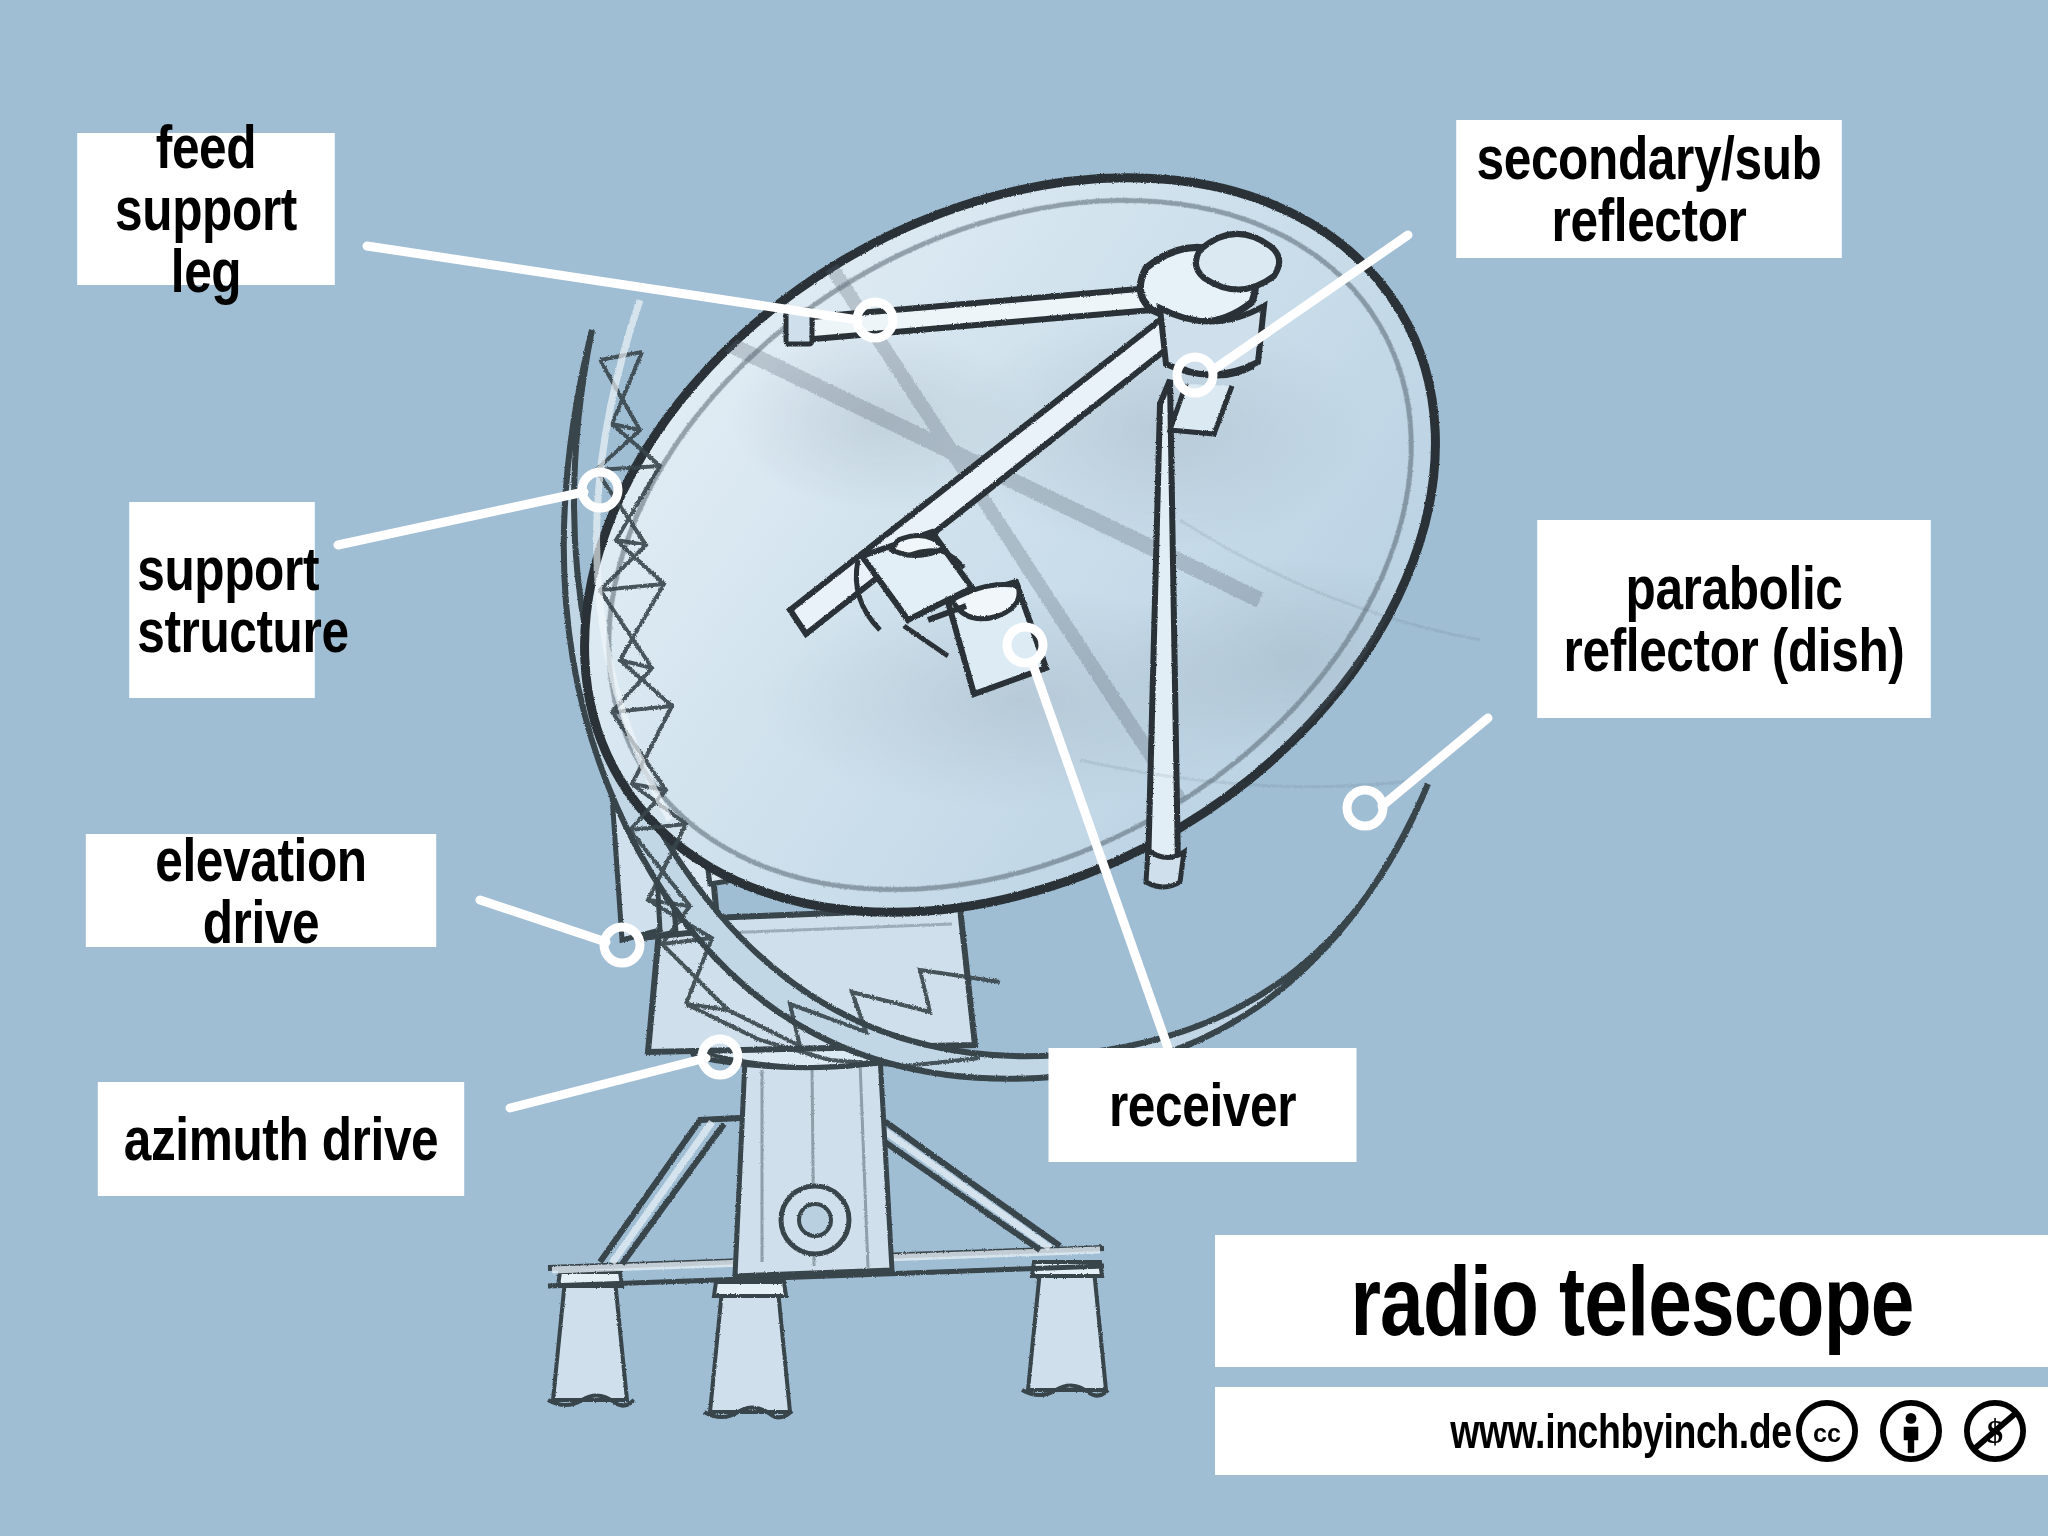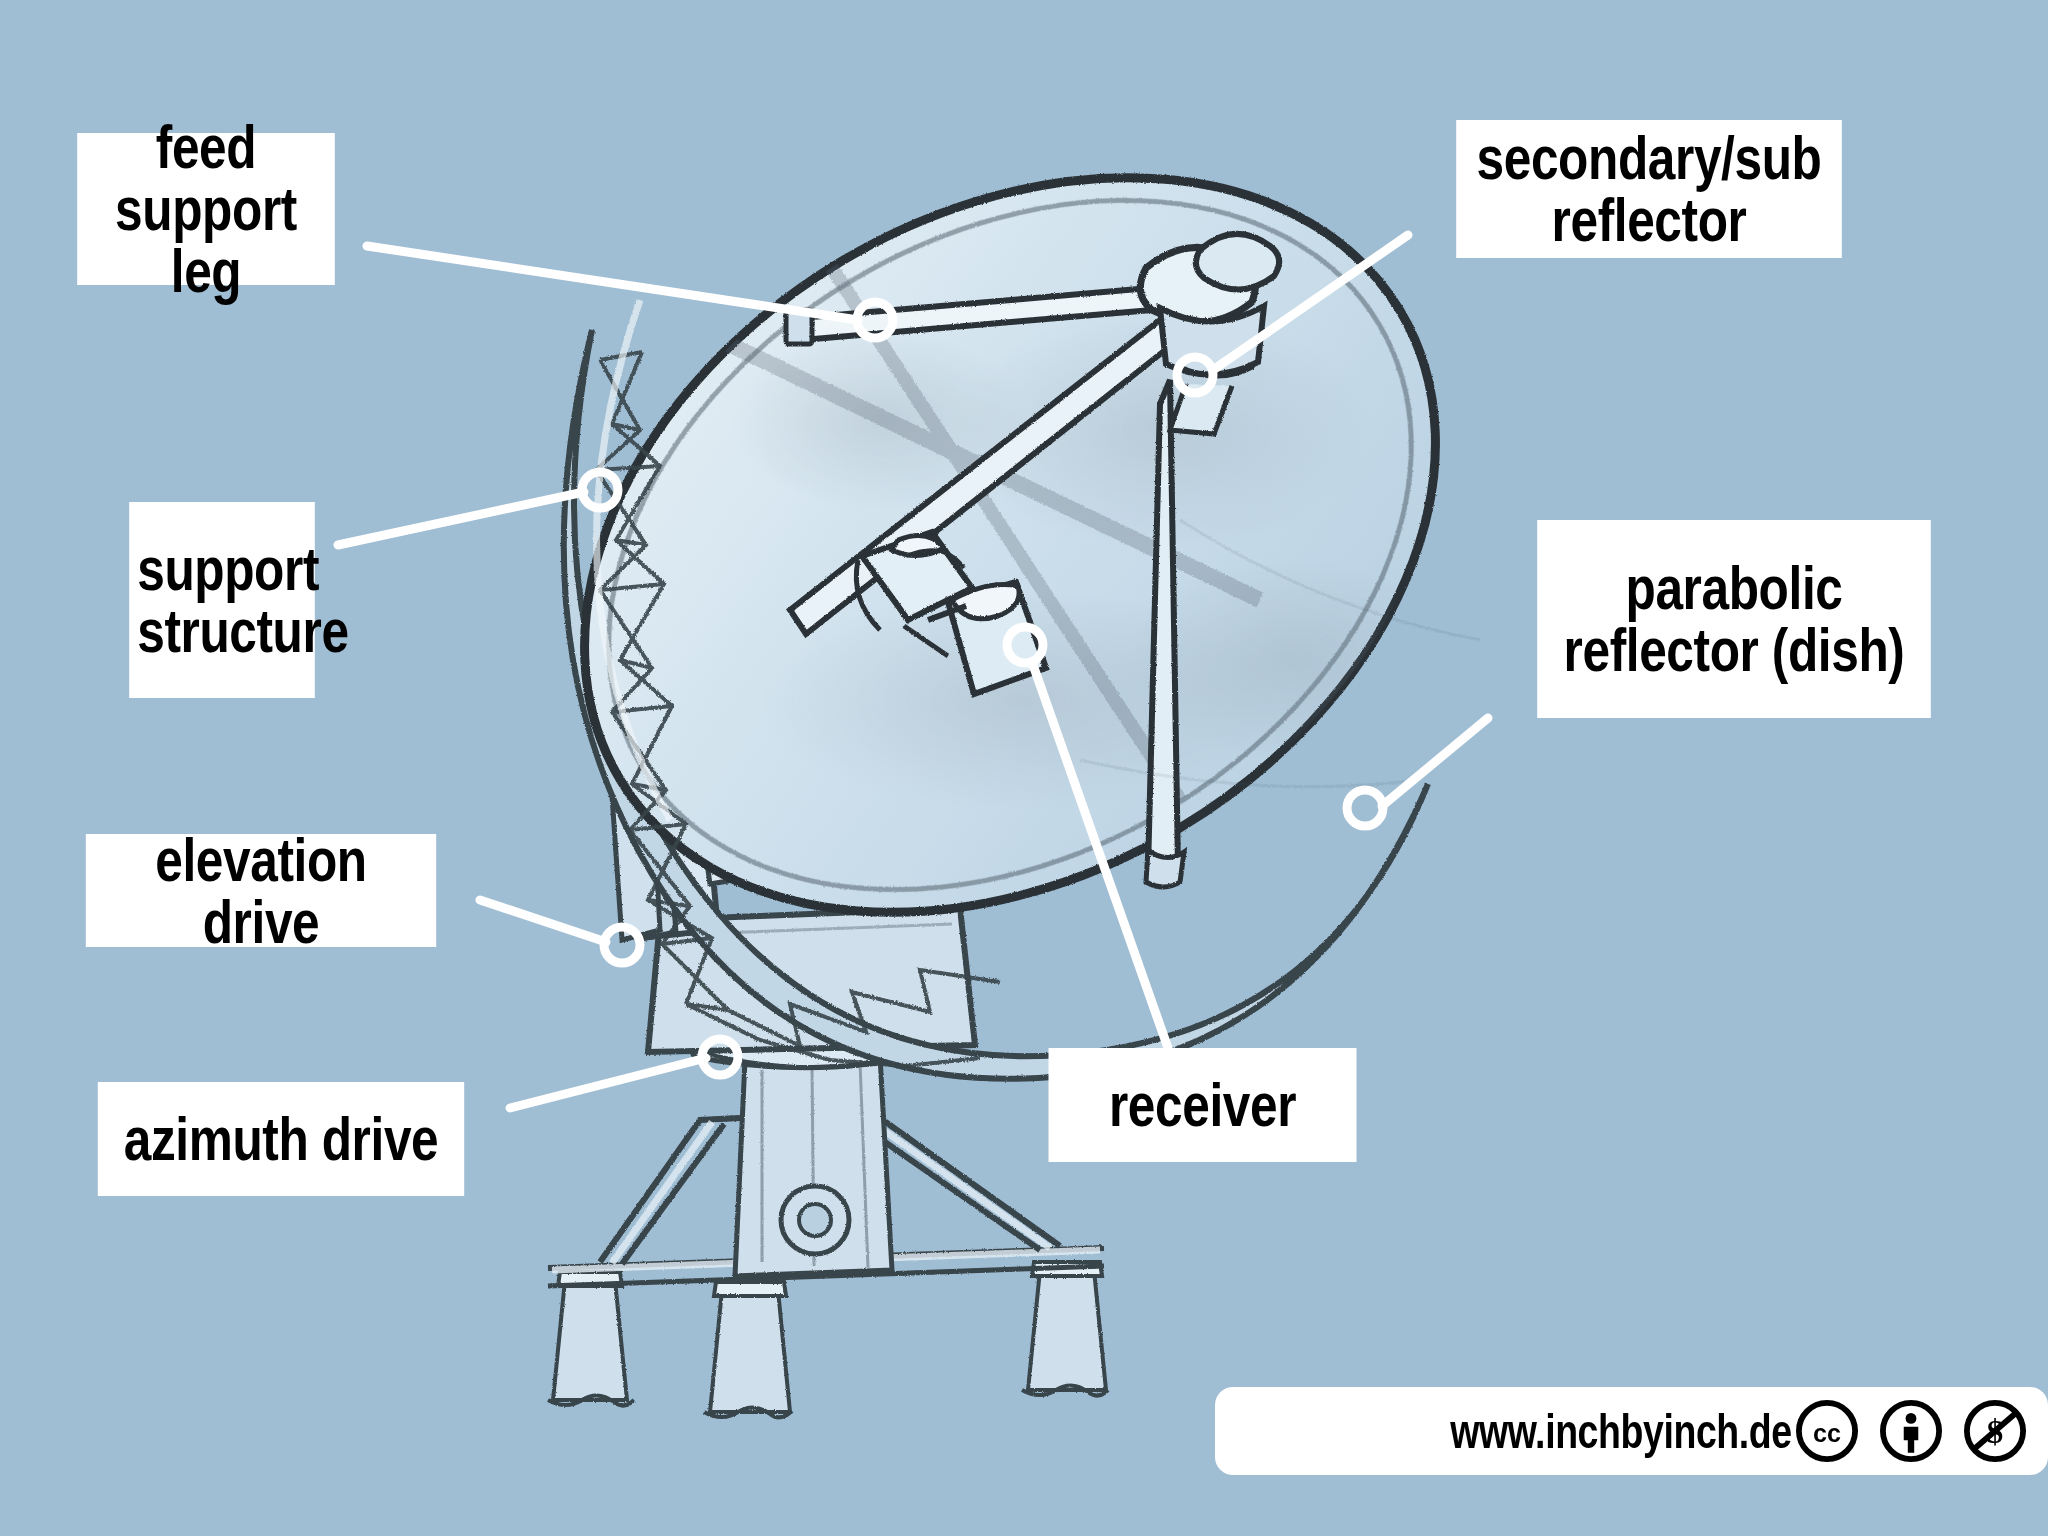--- a/index.html
+++ b/index.html
@@ -55,21 +55,21 @@
   }
   #title-box .txt{
     font-size:98px; font-weight:700; color:#000; letter-spacing:-1px;
     transform:scaleX(0.80); transform-origin:center center; white-space:nowrap;
   }
 
   #credit-box{
     position:absolute; left:1215px; top:1387px; width:833px; height:88px;
     background:#fff; z-index:4;
     display:flex; align-items:center; justify-content:flex-end;
-    padding-right:22px; box-sizing:border-box; gap:18px;border-radius:18px;
+    padding-right:22px; box-sizing:border-box; gap:18px;
   }
   #credit-url{
     font-size:48px; font-weight:700; color:#000; letter-spacing:-0.5px;
     transform:scaleX(0.78); transform-origin:right center; white-space:nowrap;
     margin-right:-14px;
   }
   .cc-row{display:flex;align-items:center;gap:22px;}
   .cc-badge{display:block;}
 </style>
 </head>
@@ -304,20 +304,23 @@
   </div>
 
   <div class="label" id="lbl-azimuth">
     <span class="txt">azimuth drive</span>
   </div>
 
   <div class="label" id="lbl-receiver">
     <span class="txt">receiver</span>
   </div>
 
+  <div id="title-box">
+    <span class="txt">radio telescope</span>
+  </div>
 
   <div id="credit-box">
     <span id="credit-url">www.inchbyinch.de</span>
     <span class="cc-row">
       <svg class="cc-badge" width="62" height="62" viewBox="0 0 64 64">
         <ellipse cx="32" cy="32" rx="29" ry="29" fill="#fff" stroke="#000" stroke-width="6"></ellipse>
         <text x="32" y="43" font-family="'Liberation Sans',sans-serif" font-size="26" font-weight="700" text-anchor="middle" fill="#000">cc</text>
       </svg>
       <svg class="cc-badge" width="62" height="62" viewBox="0 0 64 64">
         <ellipse cx="32" cy="32" rx="29" ry="29" fill="#fff" stroke="#000" stroke-width="6"></ellipse>

